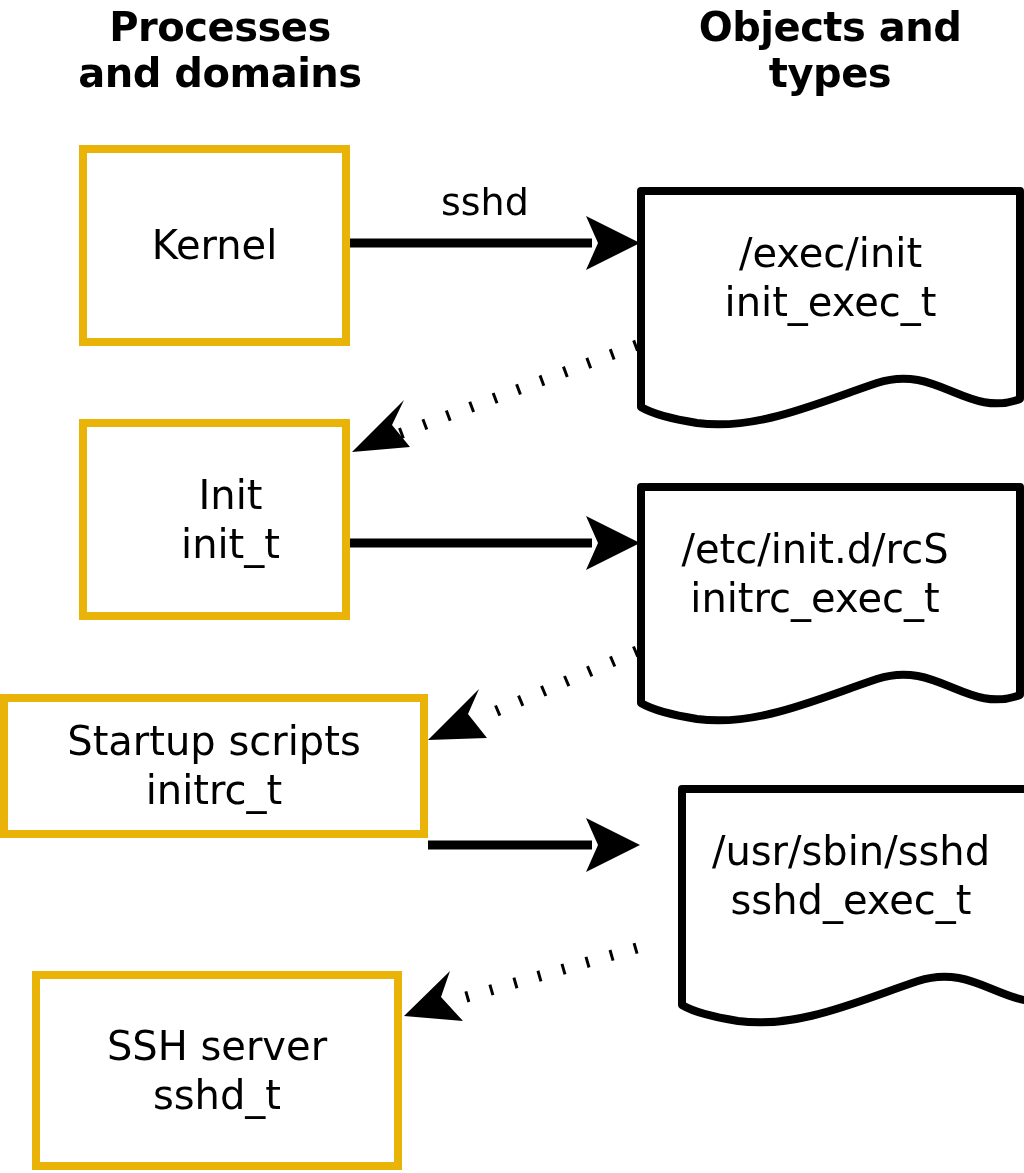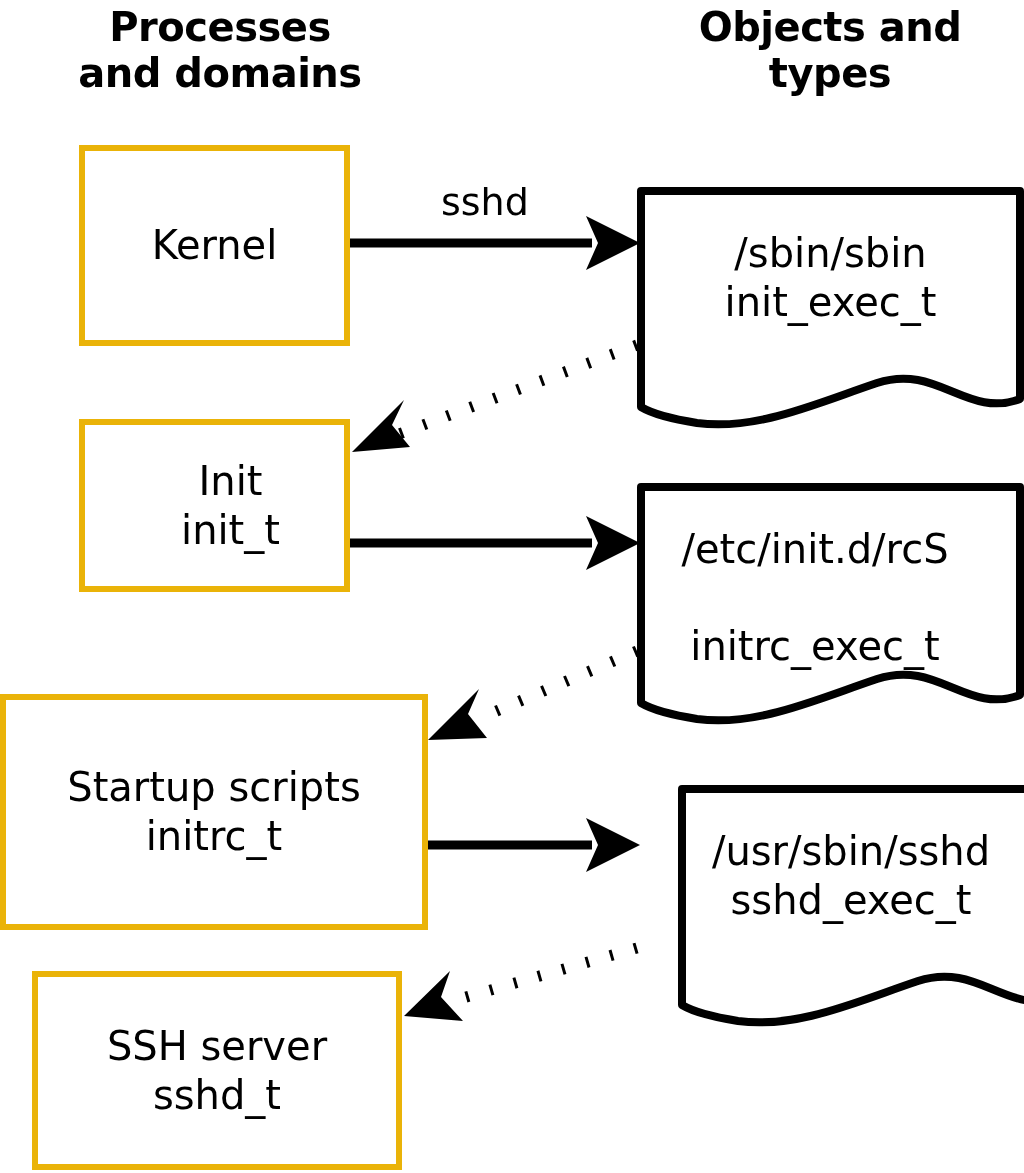--- a/index.html
+++ b/index.html
@@ -25,21 +25,21 @@
     line-height: 1.15;
     text-align: center;
     letter-spacing: -0.5px;
     white-space: pre-line;
   }
   #hdr-left  { left: 30px;  top: 4px;  width: 380px; }
   #hdr-right { left: 640px; top: 4px;  width: 380px; }
 
   .proc-box {
     position: absolute;
-    border: 6px solid #eab308;
+    border: 8px solid #eab308;
     background: #fff;
     box-sizing: border-box;
     display: flex;
     flex-direction: column;
     align-items: center;
     justify-content: center;
   }
   .proc-box .line {
     font-size: 40px;
     line-height: 1.22;
@@ -84,49 +84,49 @@
   <div class="column-header" id="hdr-left">Processes
 and domains</div>
 
   <div class="column-header" id="hdr-right">Objects and
 types</div>
 
   <div class="proc-box" style="left:79px; top:145px; width:271px; height:201px;">
     <div class="line">Kernel</div>
   </div>
 
-  <div class="proc-box" style="left:79px; top:419px; width:271px; height:173px;padding-left:32px;">
+  <div class="proc-box" style="left:79px; top:419px; width:271px; height:201px;padding-left:32px;">
     <div class="line">Init</div>
     <div class="line">init_t</div>
   </div>
 
-  <div class="proc-box" style="left:0px; top:694px; width:428px; height:236px;">
+  <div class="proc-box" style="left:0px; top:694px; width:428px; height:144px;">
     <div class="line">Startup scripts</div>
     <div class="line">initrc_t</div>
   </div>
 
   <div class="proc-box" style="left:32px; top:971px; width:370px; height:199px;">
     <div class="line">SSH server</div>
     <div class="line">sshd_t</div>
   </div>
 
   <div class="doc-wrap" style="left:637px; top:187px; width:387px; height:244px;">
     <svg width="387" height="244" viewBox="0 0 387 244">
       <path d="M4 4 H383 V212 C330 232 300 176 240 196 C180 216 120 244 60 236 C35 232 14 226 4 220 Z" fill="#ffffff" stroke="#000000" stroke-width="8" stroke-linejoin="round" stroke-linecap="round"></path>
     </svg>
-    <div class="doc-label" style="top:42px;">/sbin/sbin</div>
+    <div class="doc-label" style="top:42px;">/exec/init</div>
     <div class="doc-label" style="top:91px;">init_exec_t</div>
   </div>
 
   <div class="doc-wrap" style="left:637px; top:483px; width:356px; height:244px;">
     <svg width="387" height="244" viewBox="0 0 387 244">
       <path d="M4 4 H383 V212 C330 232 300 176 240 196 C180 216 120 244 60 236 C35 232 14 226 4 220 Z" fill="#ffffff" stroke="#000000" stroke-width="8" stroke-linejoin="round" stroke-linecap="round"></path>
     </svg>
     <div class="doc-label" style="top:42px;">/etc/init.d/rcS</div>
-    <div class="doc-label" style="top:91px;margin-top:48px;">initrc_exec_t</div>
+    <div class="doc-label" style="top:91px;">initrc_exec_t</div>
   </div>
 
   <div class="doc-wrap" style="left:637px; top:785px; width:387px; height:244px;padding-left:41px;">
     <svg width="387" height="244" viewBox="0 0 387 244">
       <path d="M4 4 H383 V212 C330 232 300 176 240 196 C180 216 120 244 60 236 C35 232 14 226 4 220 Z" fill="#ffffff" stroke="#000000" stroke-width="8" stroke-linejoin="round" stroke-linecap="round"></path>
     </svg>
     <div class="doc-label" style="top:42px;">/usr/sbin/sshd</div>
     <div class="doc-label" style="top:91px;">sshd_exec_t</div>
   </div>
 

